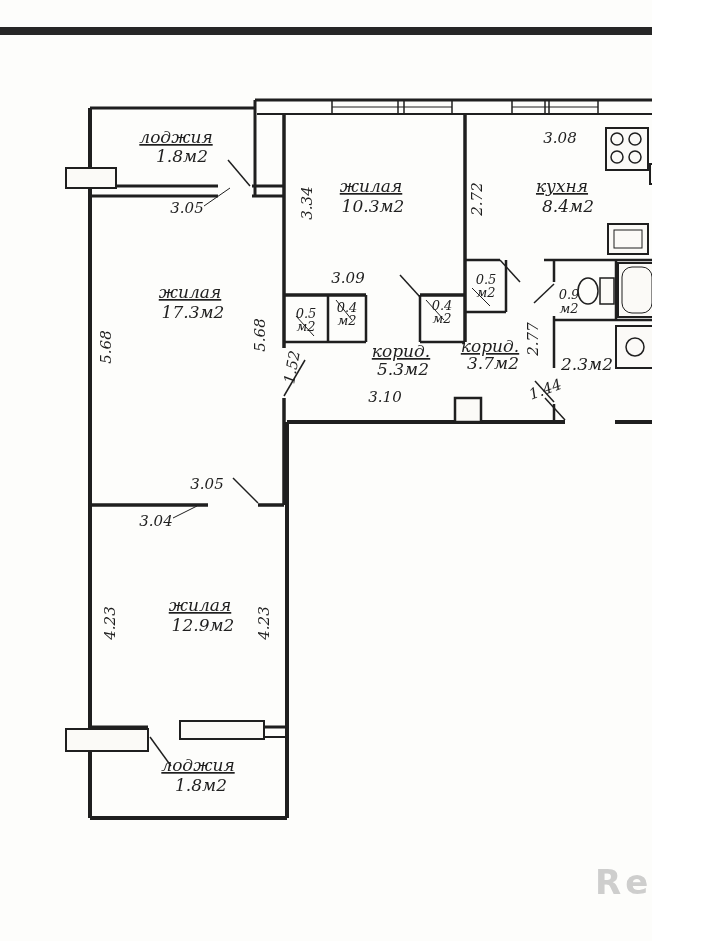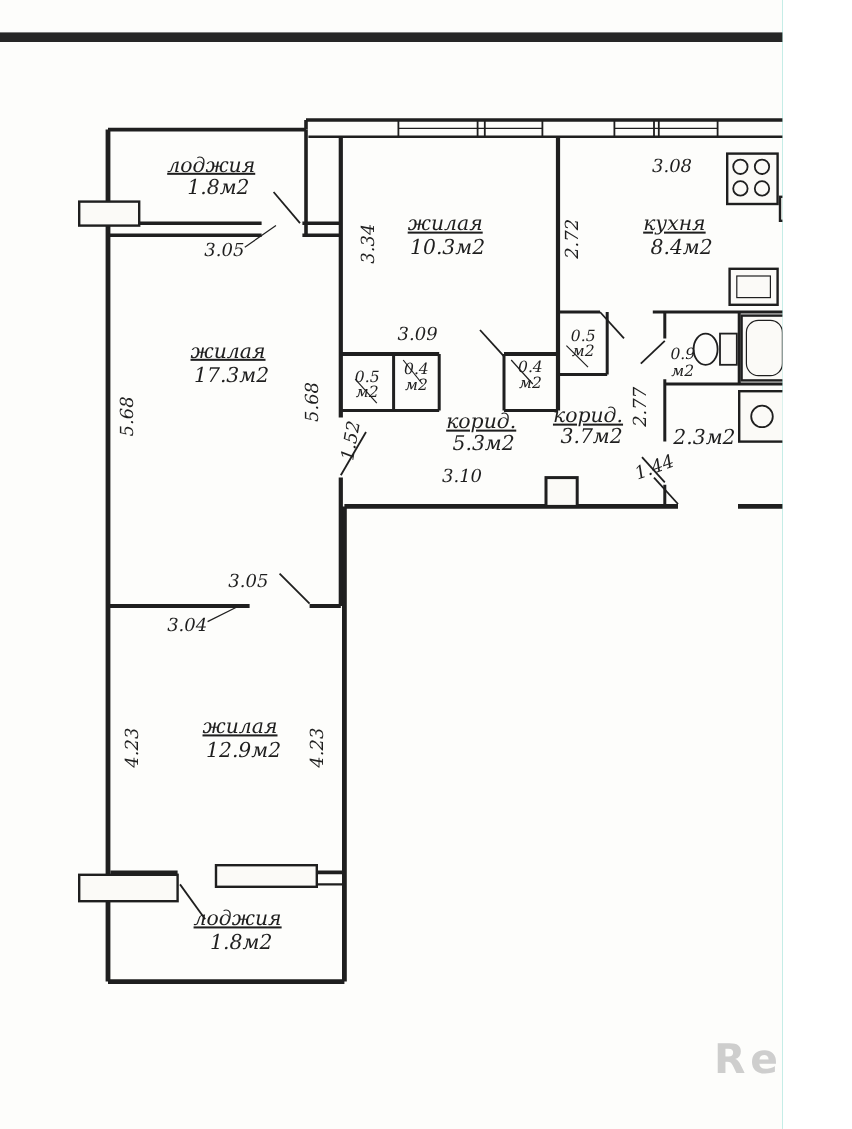--- a/index.html
+++ b/index.html
@@ -1,16 +1,16 @@
 <!DOCTYPE html>
 <html><head>
 <meta charset="utf-8">
 <style>
   html,body{margin:0;padding:0;background:#ffffff;}
-  #page{position:relative;width:652px;height:941px;background:#14b8a6;overflow:hidden;
+  #page{position:relative;width:652px;height:941px;background:#84cc16;overflow:hidden;
         font-family:"DejaVu Serif", serif;}
   svg{position:absolute;left:0;top:0;}
   .s{stroke:#1f1f1f;fill:none;stroke-linecap:butt;}
   .w1{stroke-width:1;}
   .w15{stroke-width:1.5;}
   .w2{stroke-width:2;}
   .w25{stroke-width:2.5;}
   .w3{stroke-width:3;}
   .w35{stroke-width:3.5;}
   .w4{stroke-width:4;}

